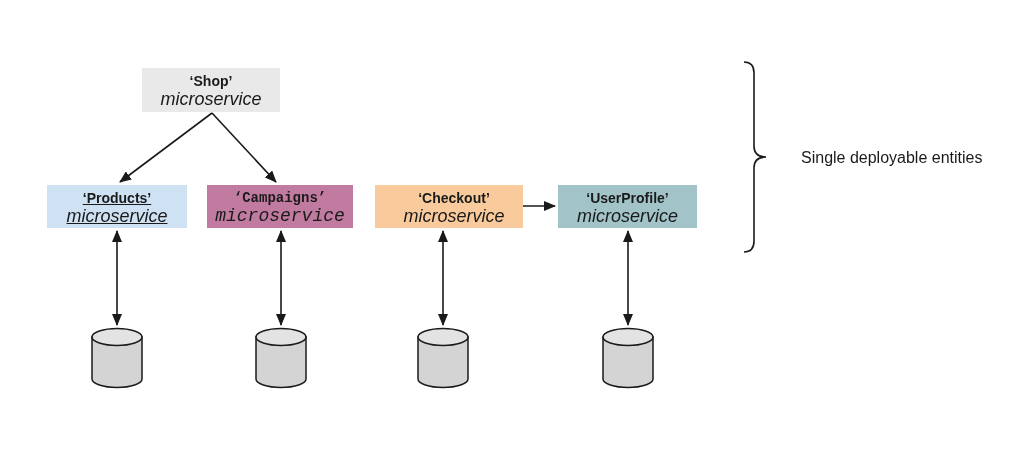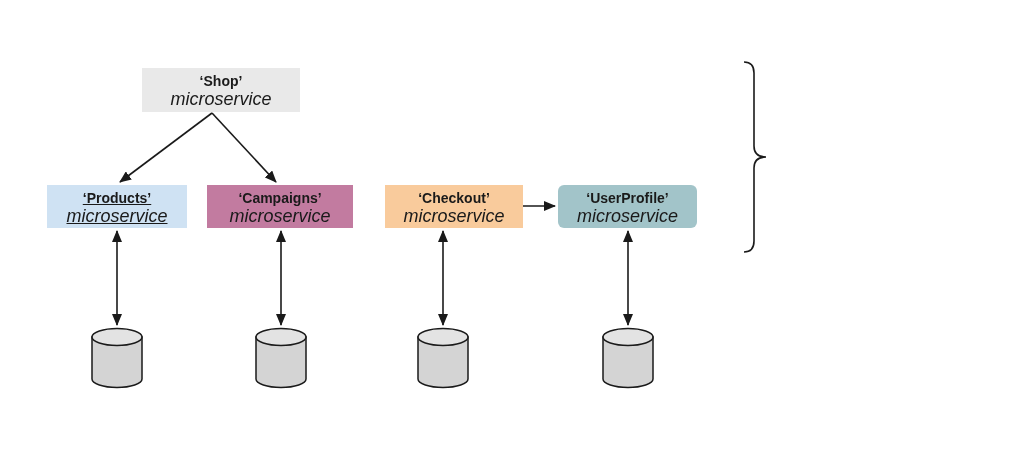--- a/index.html
+++ b/index.html
@@ -33,25 +33,25 @@
     line-height: 18px;
   }
   .node-title {
     font-weight: bold;
     font-size: 14px;
   }
   .node-subtitle {
     font-style: italic;
     font-size: 18px;
   }
-  .node-shop        { left: 142px; top: 68px;  width: 158px; height: 44px; }
+  .node-shop        { left: 142px; top: 68px;  width: 138px; height: 44px; }
   .node-products    { left: 47px;  top: 185px; width: 140px; height: 43px; text-decoration: underline; }
   .node-campaigns   { left: 207px; top: 185px; width: 146px; height: 43px; }
-  .node-checkout    { left: 385px; top: 185px; width: 138px; height: 43px; }
-  .node-userprofile { left: 558px; top: 185px; width: 139px; height: 43px; border-radius: 6px; }
+  .node-checkout    { left: 375px; top: 185px; width: 138px; height: 43px; padding-left: 10px; }
+  .node-userprofile { left: 558px; top: 185px; width: 139px; height: 43px; }
   .annotation-label {
     position: absolute;
     left: 801px;
     top: 149px;
     font-size: 16px;
     color: #1a1a1a;
     white-space: nowrap;
   }
   .edge {
     stroke: #1a1a1a;
@@ -119,29 +119,30 @@
   <div class="node node-shop" style="background-color: rgb(233, 233, 233);">
     <div class="node-title">‘Shop’</div>
     <div class="node-subtitle">microservice</div>
   </div>
 
   <div class="node node-products" style="background-color: rgb(207, 226, 243);">
     <div class="node-title">‘Products’</div>
     <div class="node-subtitle">microservice</div>
   </div>
 
-  <div class="node node-campaigns" style="background-color: rgb(194, 123, 160);">
+  <div class="node node-campaigns" style="background-color: rgb(194, 123, 160); font-family: Liberation Mono, monospace;">
     <div class="node-title">‘Campaigns’</div>
     <div class="node-subtitle">microservice</div>
   </div>
 
   <div class="node node-checkout" style="background-color: rgb(249, 203, 156);">
     <div class="node-title">‘Checkout’</div>
     <div class="node-subtitle">microservice</div>
   </div>
 
   <div class="node node-userprofile" style="background-color: rgb(162, 196, 201);">
     <div class="node-title">‘UserProfile’</div>
     <div class="node-subtitle">microservice</div>
   </div>
 
+  <div class="annotation-label">Single deployable entities</div>
 
 </div>
 
 </body></html>

